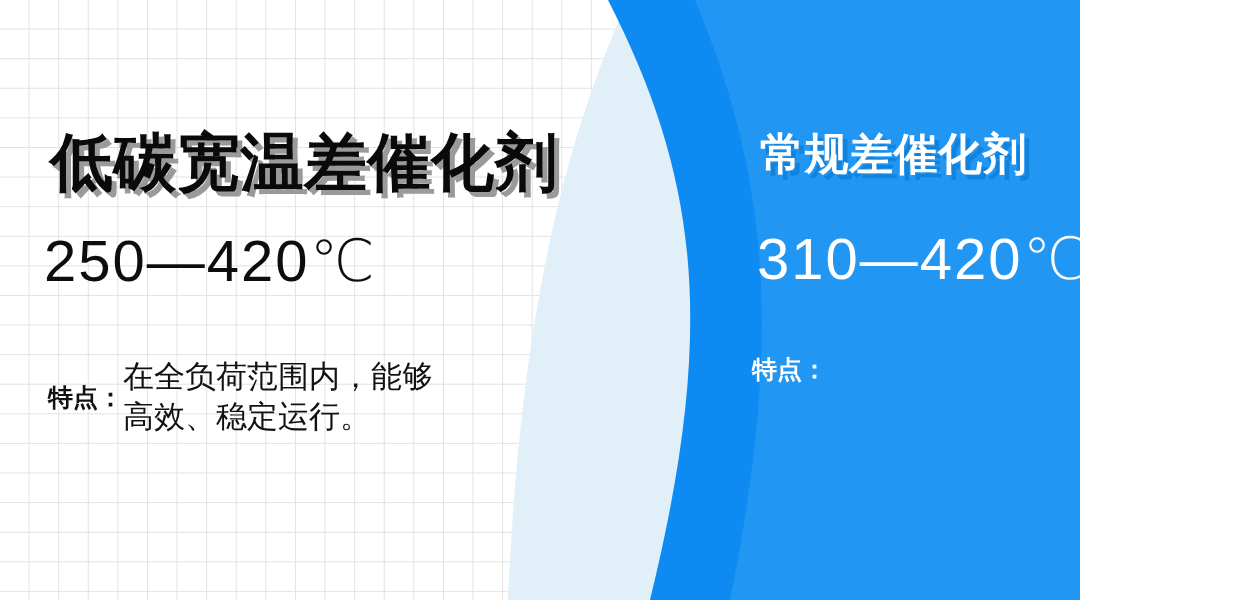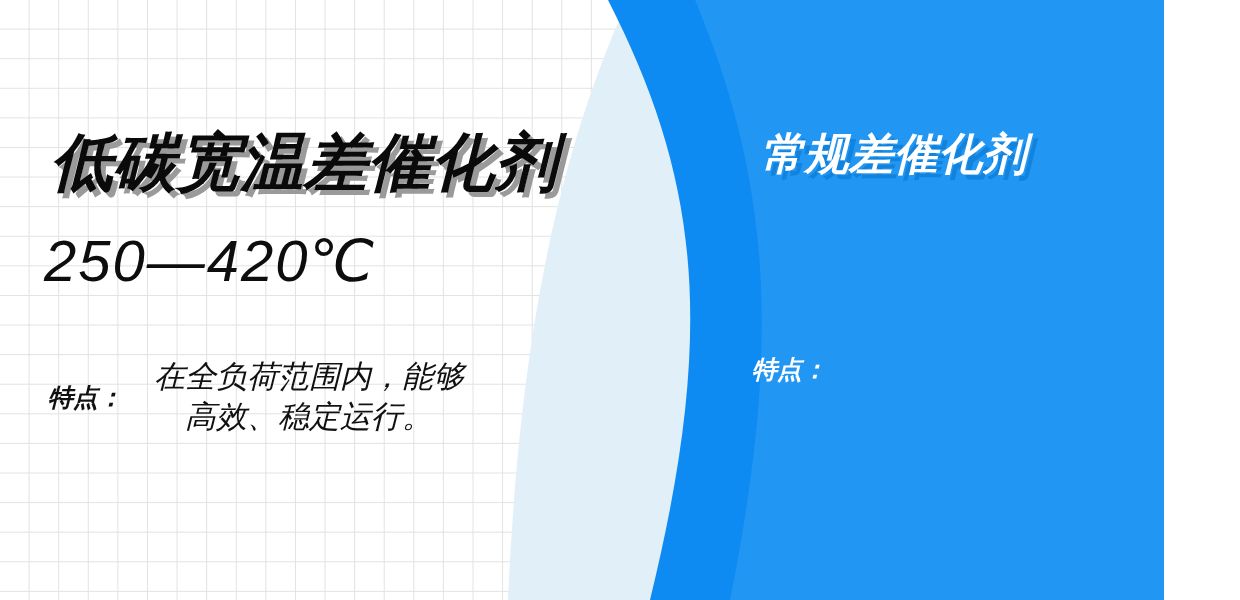--- a/index.html
+++ b/index.html
@@ -2,26 +2,25 @@
 <html><head>
 <meta charset="utf-8">
 <style>
   html, body {
     margin: 0;
     padding: 0;
     background: #ffffff;
   }
   #canvas {
     position: relative;
-    width: 1164px;
+    width: 1080px;
     height: 600px;
     overflow: hidden;
     background: #0369a1;
     font-family: "Liberation Sans", "DejaVu Sans", sans-serif;
-    font-style: italic;
   }
 
   
   #grid-layer {
     position: absolute;
     inset: 0;
     background-color: #ffffff;
     background-image:
       linear-gradient(to right, #e2e2e2 1px, transparent 1px),
       linear-gradient(to bottom, #e2e2e2 1px, transparent 1px);
@@ -105,21 +104,21 @@
     font-size: 31px;
     font-weight: 400;
   }
 
   #left-feature {
     left: 48px;
     top: 357px;
     width: 450px;
   }
   #left-feature .feat-label { color: #111111; }
-  #left-feature .feat-body  { color: #111111; width: 340px; text-align: center; margin-left: 16px; }
+  #left-feature .feat-body  { color: #111111; width: 340px; text-align: left; }
 
   #right-feature {
     left: 52px;
     top: 353px;
     width: 470px;
   }
   #right-feature .feat-label { color: #ffffff; }
   #right-feature .feat-body  { color: #ffffff; width: 380px; text-align: left; }
 
   
@@ -167,20 +166,21 @@
       <span class="feat-body">在全负荷范围内，能够高效、稳定运行。</span>
     </div>
 
   </div>
 
 
   <div class="panel" id="right-panel">
 
     <div class="headline" id="right-title">常规差催化剂</div>
 
+    <div class="temp" id="right-temp">310—420℃</div>
 
     <div class="feature" id="right-feature">
       <span class="feat-label">特点：</span>
     </div>
 
   </div>
 
 </div>
 
 </body></html>

